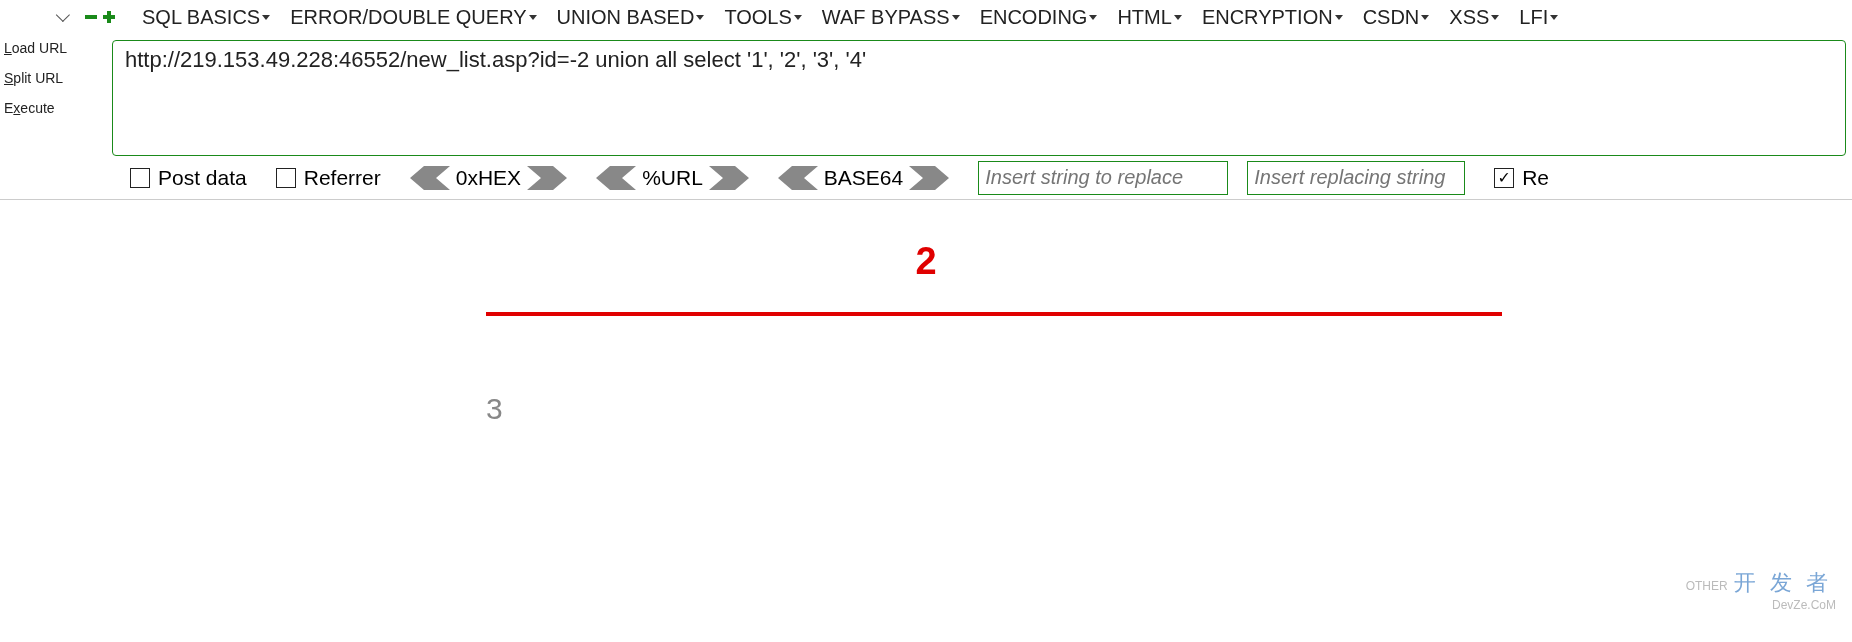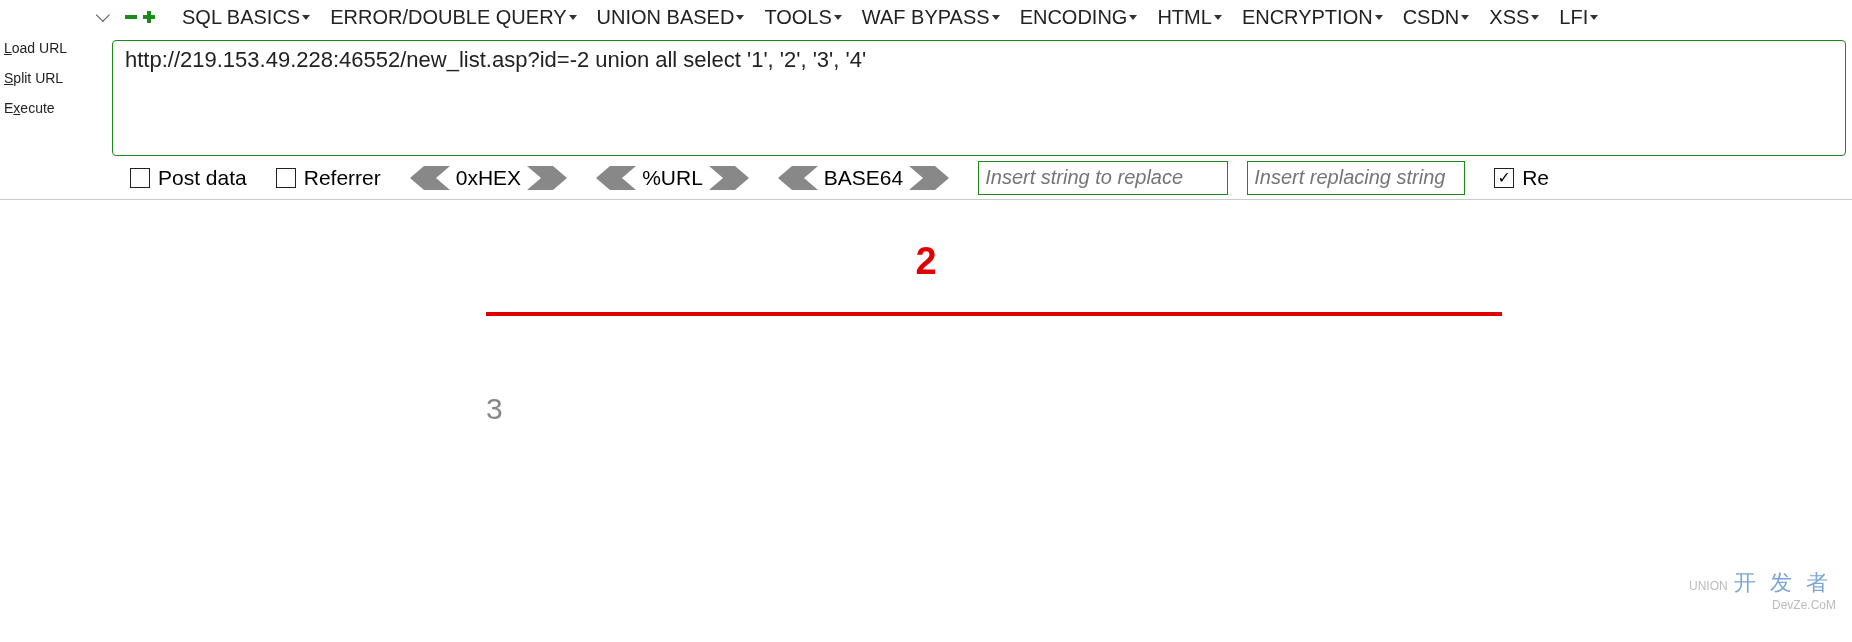--- a/index.html
+++ b/index.html
@@ -6,21 +6,20 @@
   html, body { width: 1852px; height: 642px; font-family: "Segoe UI", Arial, sans-serif; background: #fff; overflow: hidden; }
   .toolbar-row {
     display: flex;
     align-items: center;
     height: 34px;
     padding-left: 60px;
     gap: 4px;
     font-size: 20px;
     color: #222;
     white-space: nowrap;
-    margin-left: 40px;
   }
   .chevron-down {
     display: inline-block;
     width: 10px; height: 10px;
     border-left: 1px solid #555;
     border-bottom: 1px solid #555;
     transform: rotate(-45deg) translateY(-3px);
     margin-right: 10px;
   }
   .mini-icon { width: 14px; height: 14px; display: inline-block; }
@@ -267,17 +266,17 @@
     <span class="box">✓</span>
     <span>Re</span>
   </label>
 </div>
 
 <div class="content-area">
   <div class="big-red">2</div>
   <div class="red-line"></div>
   <div class="grey-3">3</div>
   <div class="watermark">
-    <span class="sub">UNION</span>
+    <span class="sub">OTHER</span>
     <span>开 发 者</span><br>
     <span class="sub" style="float:right">DevZe.CoM</span>
   </div>
 </div>
 
 </body></html>

